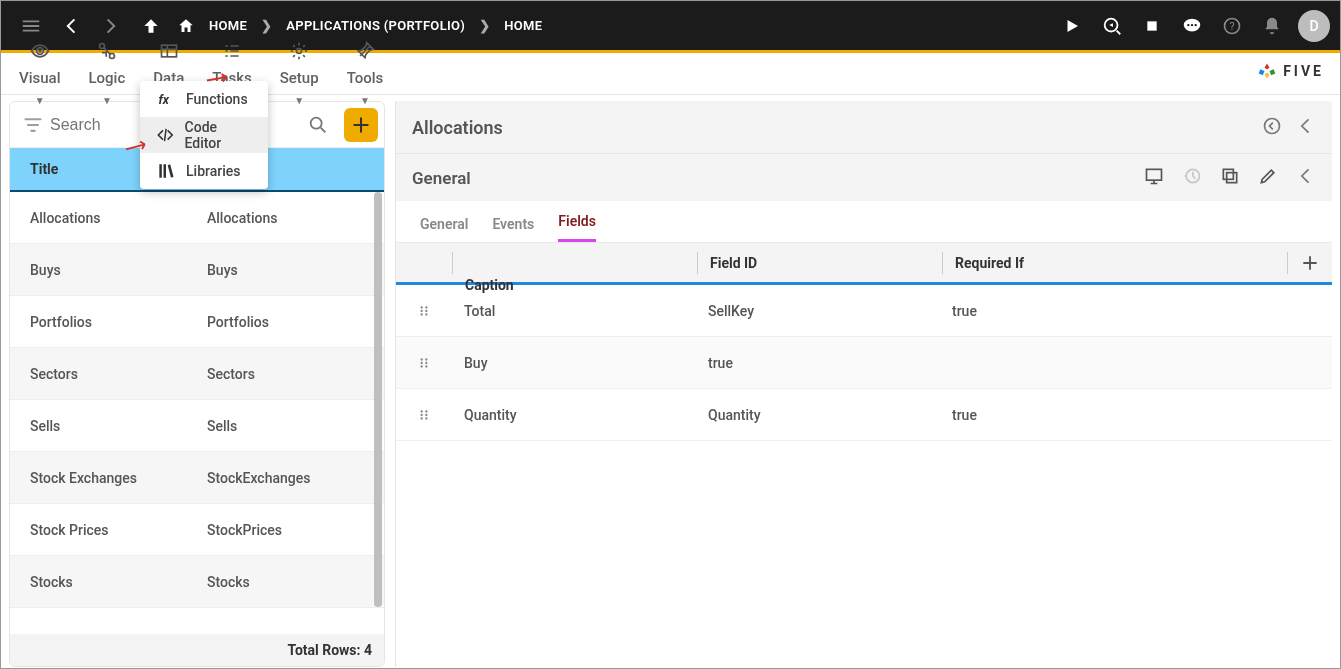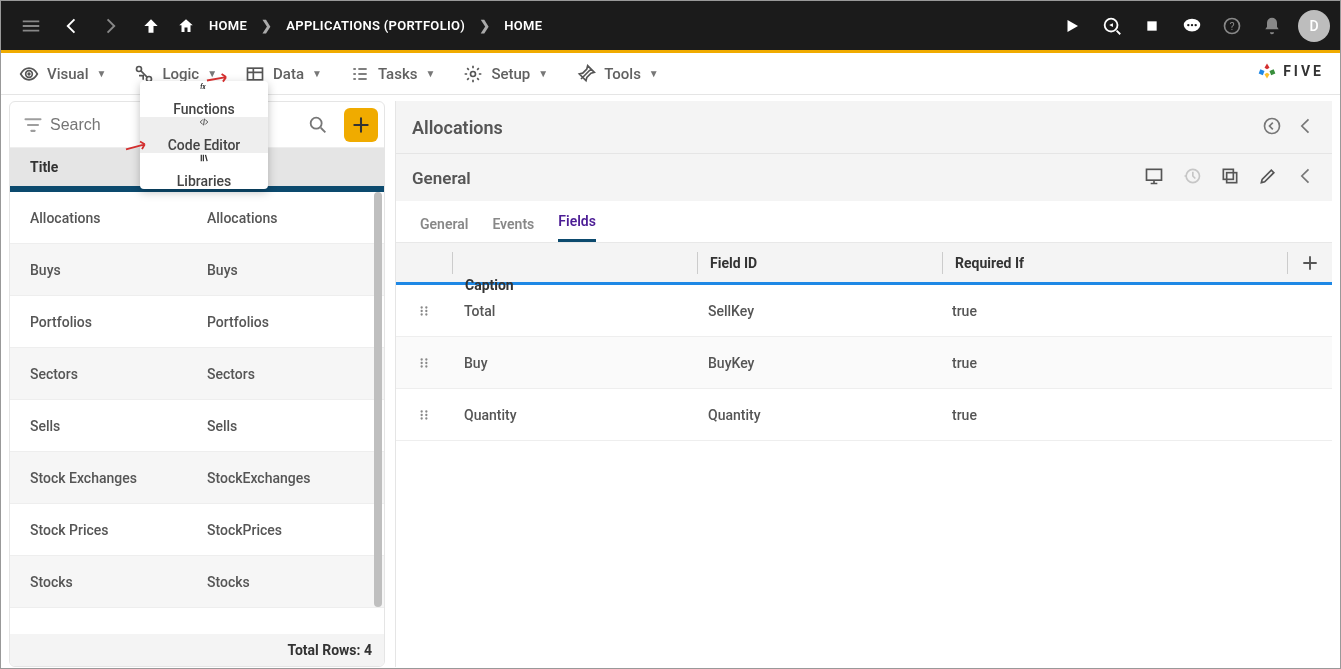--- a/index.html
+++ b/index.html
@@ -56,20 +56,21 @@
     gap: 28px;
     padding: 0 18px;
     border-bottom: 1px solid #e5e5e5;
     position: relative;
     background:#fff;
   }
   .toolbar .menu-item {
     display: flex; align-items: center; gap: 8px;
     color: #616161; font-weight: 500; font-size: 15px;
     cursor: pointer;
+    flex-direction: column;
   }
   .toolbar .tri { font-size: 10px; color:#777;}
   .toolbar svg.ti { width:20px; height:20px; }
   .brand {
     position:absolute; right:16px; top:8px;
     display:flex; align-items:center; gap:6px;
     color:#333; font-weight:700; letter-spacing:3px;
   }
   .brand svg { width:20px; height:20px;}
 
@@ -81,21 +82,21 @@
     background: #fff;
     border-radius: 4px;
     box-shadow: 0 3px 10px rgba(0,0,0,.25);
     z-index: 50;
     overflow:hidden;
   }
   .dropdown .dd-item {
     display: flex; align-items: center; gap: 10px;
     height: 36px; padding: 0 16px;
     color: #444; font-weight: 500;
-    cursor: pointer; font-size: 14px; flex-direction: column;
+    cursor: pointer; font-size: 14px;
   }
   .dropdown .dd-item.highlight { background: #eeeeee; }
   .dropdown svg { width:20px; height:20px; }
 
   
   .main {
     display: flex;
     height: calc(669px - 55px - 42px);
     gap: 10px;
     padding: 6px 8px 0 8px;
@@ -124,21 +125,21 @@
   .search-row .mag { width:40px; display:flex; justify-content:center; color:#777; font-size:20px;}
   .add-btn {
     width:34px; height:34px; background:#f0ab00; border-radius:6px;
     display:flex; align-items:center; justify-content:center;
     color:#333; font-size:22px; font-weight:400;
     cursor:pointer; margin-left:6px;
   }
 
   .lheader {
     display:flex; height:44px; align-items:center;
-    background:#e5e5e5; border-bottom:6px solid #0c4a6e;
+    background:#7dd3fc; border-bottom:2px solid #0c4a6e;
     font-weight:700; color:#333; padding-left:20px;
   }
   .lheader .col { flex:1; }
 
   .ltable { flex:1; overflow:auto; position:relative;}
   .lrow {
     display:flex; height:52px; align-items:center;
     padding-left:20px;
     color:#555; font-weight:500;
     border-bottom:1px solid #eee;
@@ -174,21 +175,21 @@
   .rp-general h3 { font-size:17px; font-weight:600; color:#555;}
   .rp-general .gicons { display:flex; gap:18px; color:#8a8a8a;}
   .rp-general .gicons .dim { color:#c6c6c6;}
   .rp-general svg { width:20px; height:20px;}
 
   .tabs {
     height:42px; display:flex; align-items:flex-end; gap:24px;
     padding:0 24px; border-bottom:1px solid #e8e8e8; background:#fff;
   }
   .tab { padding-bottom:10px; font-weight:600; color:#888; cursor:pointer;}
-  .tab.active { color:#4c1d95; border-bottom:3px solid #0c4a6e;}
+  .tab.active { color:#7f1d1d; border-bottom:3px solid #d946ef;}
 
   .rheader {
     height:42px; display:flex; align-items:center;
     background:#f4f4f4; border-bottom:3px solid #1e88e5;
     font-weight:700; color:#333;
   }
   .rheader .sep{ width:1px; height:22px; background:#ccc;}
   .rheader .h-drag{width:56px;}
   .rheader .h-cap{width:244px; padding-left:12px;margin-top:45px;}
   .rheader .h-fid{width:244px; padding-left:12px;}
@@ -545,21 +546,20 @@
             <svg viewBox="0 0 24 24">
               <circle cx="8" cy="6" r="2"></circle>
               <circle cx="16" cy="6" r="2"></circle>
               <circle cx="8" cy="12" r="2"></circle>
               <circle cx="16" cy="12" r="2"></circle>
               <circle cx="8" cy="18" r="2"></circle>
               <circle cx="16" cy="18" r="2"></circle>
             </svg>
           </div>
         <div class="c-cap">Buy</div>
-        <div class="c-fid">BuyKey</div>
         <div class="c-req">true</div>
       </div>
       <div class="rrow">
         <div class="c-drag drag-handle">
             <svg viewBox="0 0 24 24">
               <circle cx="8" cy="6" r="2"></circle>
               <circle cx="16" cy="6" r="2"></circle>
               <circle cx="8" cy="12" r="2"></circle>
               <circle cx="16" cy="12" r="2"></circle>
               <circle cx="8" cy="18" r="2"></circle>

